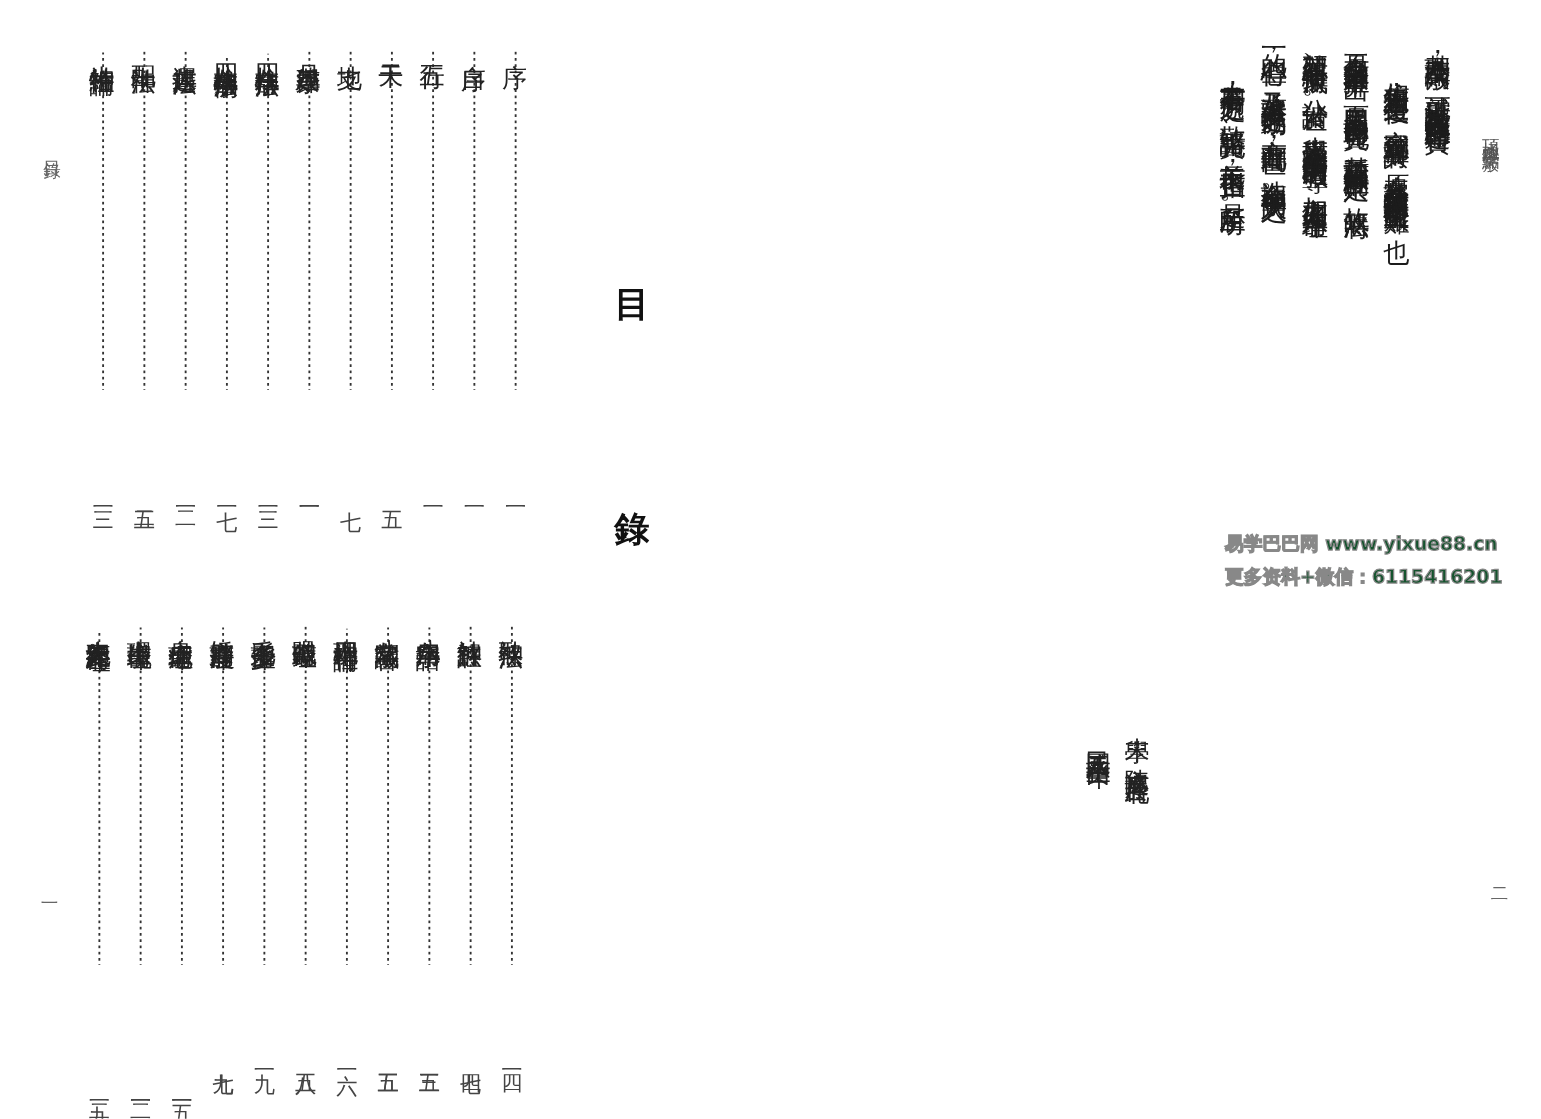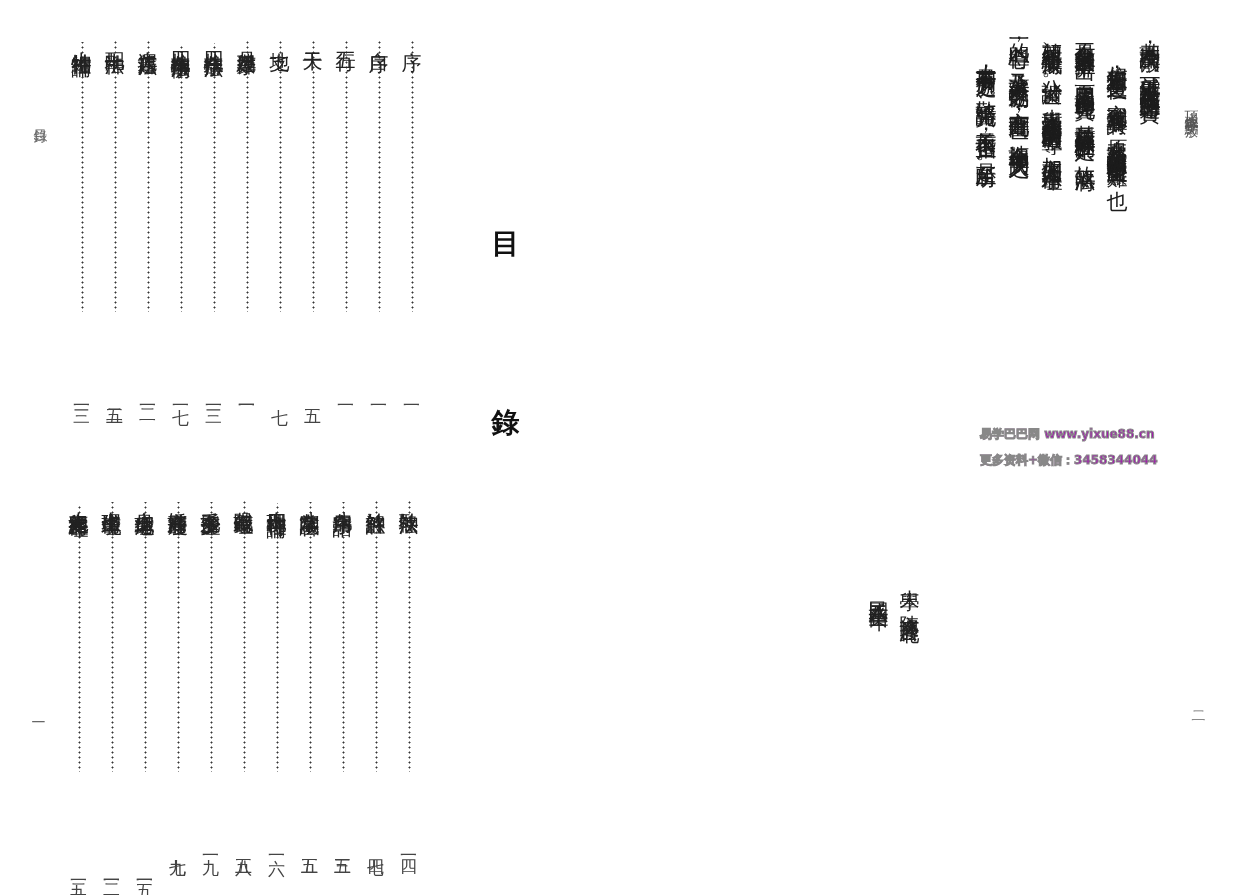--- a/index.html
+++ b/index.html
@@ -89,22 +89,22 @@
     writing-mode: vertical-rl;
     text-orientation: upright;
     font-size: 17px;
     line-height: 26px;
     color: #444;
     text-align: end;
   }
   .watermark {
     position: absolute;
     font-family: "DejaVu Sans", sans-serif;
-    font-size: 12px;
-    color: #a21caf;
+    font-size: 15px;
+    color: #14532d;
     -webkit-text-stroke: 1px #888;
     letter-spacing: 0px;
     white-space: nowrap;
     font-weight: bold;
     z-index: 5;
   }
 </style>
 </head>
 <body>
 
@@ -239,14 +239,14 @@
       <span class="pg">一二一</span>
     </div>
     <div class="toc-entry" style="left:66px; top:496px; height:375px;">
       <span class="label">夫妻年紀差距命理</span>
       <span class="leader"></span>
       <span class="pg">一二九</span>
     </div>
   </div>
 
   <div class="watermark" style="left:980px; top:426px;">易学巴巴网 www.yixue88.cn</div>
-  <div class="watermark" style="left:980px; top:452px;">更多资料+微信：3458344044</div>
+  <div class="watermark" style="left:980px; top:452px;">更多资料+微信：6115416201</div>
 </div>
 
 </body></html>

